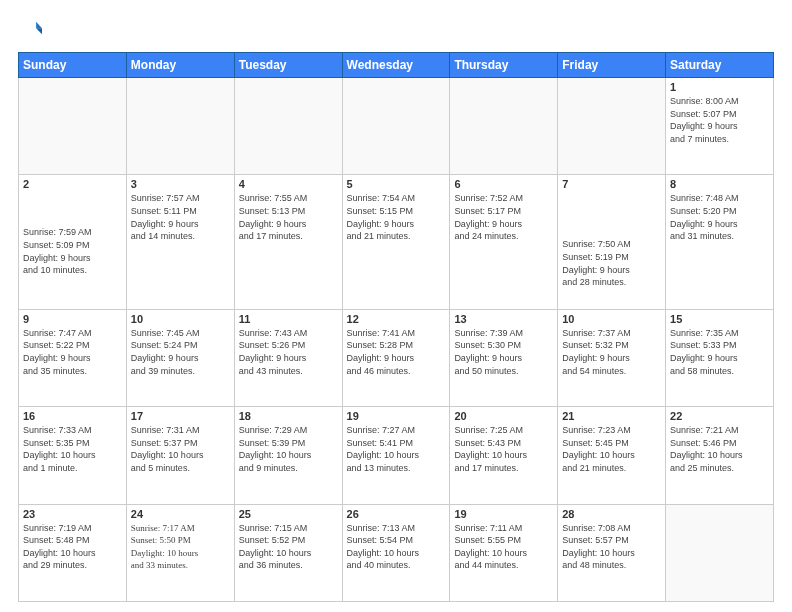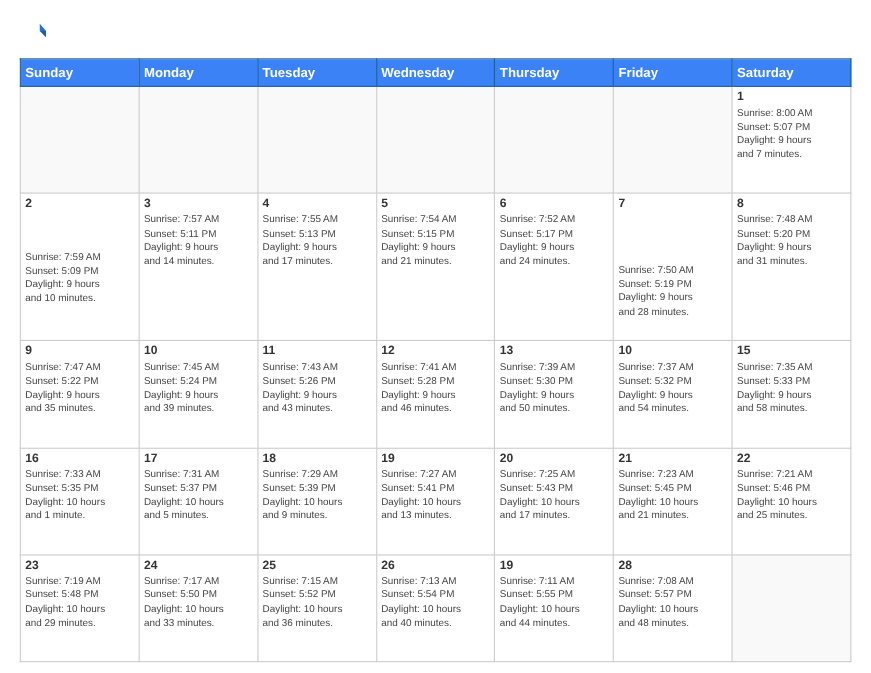--- a/index.html
+++ b/index.html
@@ -299,21 +299,21 @@
         <tr>
           <td>
             <div class="day-num">23</div>
             <div class="day-info" style="white-space: pre-line;">Sunrise: 7:19 AM
 Sunset: 5:48 PM
 Daylight: 10 hours
 and 29 minutes.</div>
           </td>
           <td>
             <div class="day-num">24</div>
-            <div class="day-info" style="white-space: pre-line;">Sunrise: 7:17 AM
+            <div class="day-info" style="white-space: pre-line; font-family: Liberation Serif, serif;">Sunrise: 7:17 AM
 Sunset: 5:50 PM
 Daylight: 10 hours
 and 33 minutes.</div>
           </td>
           <td>
             <div class="day-num">25</div>
             <div class="day-info" style="white-space: pre-line;">Sunrise: 7:15 AM
 Sunset: 5:52 PM
 Daylight: 10 hours
 and 36 minutes.</div>

